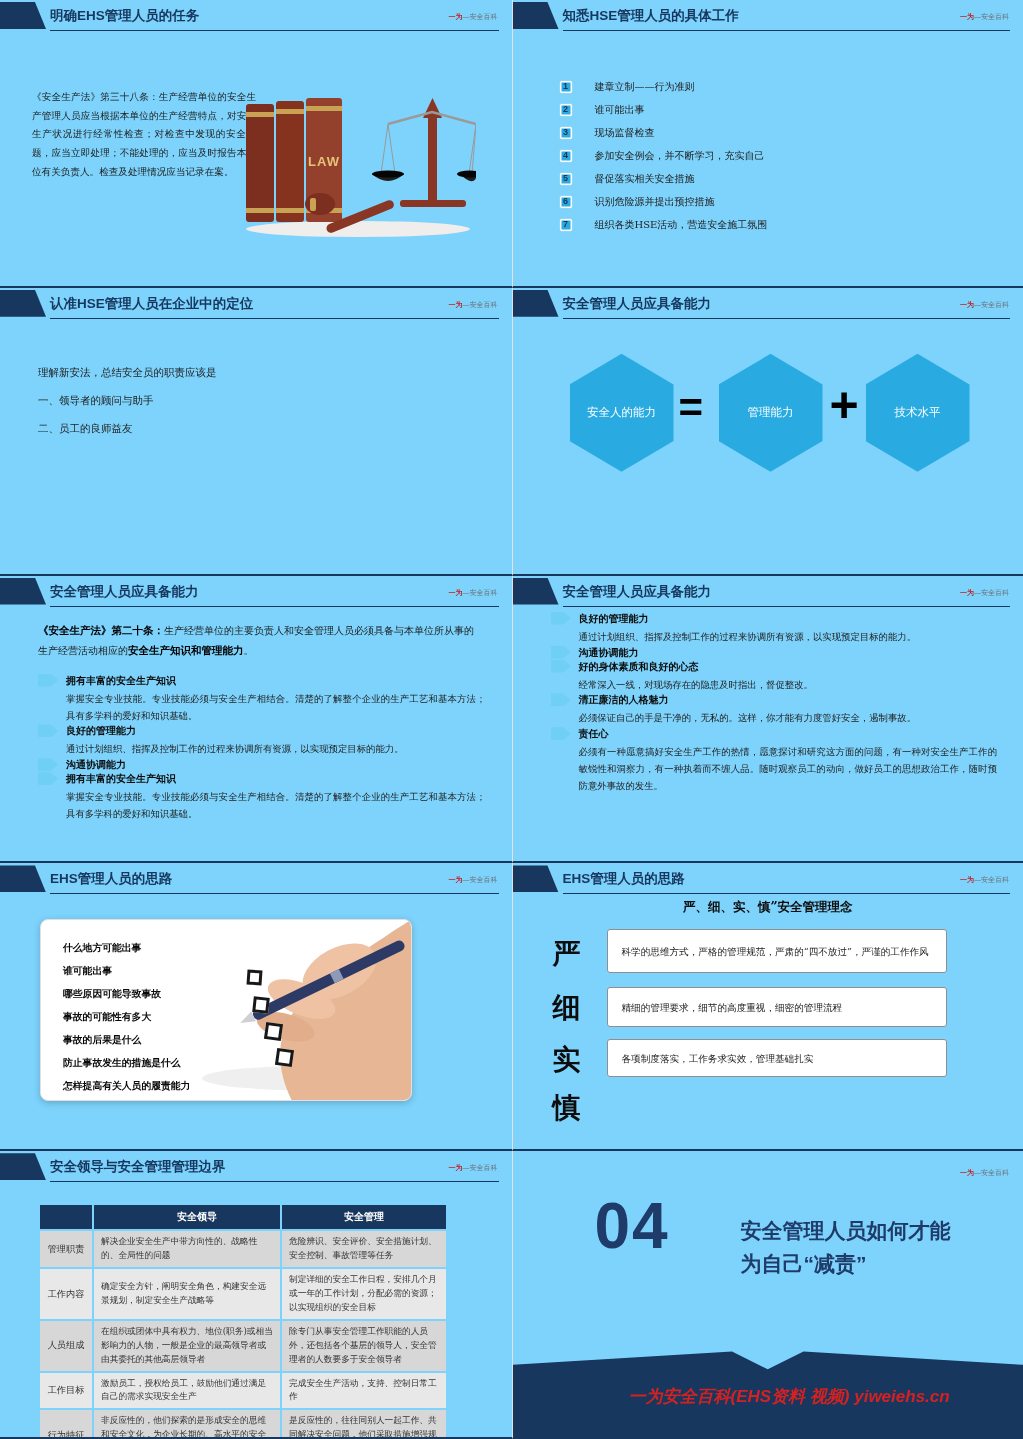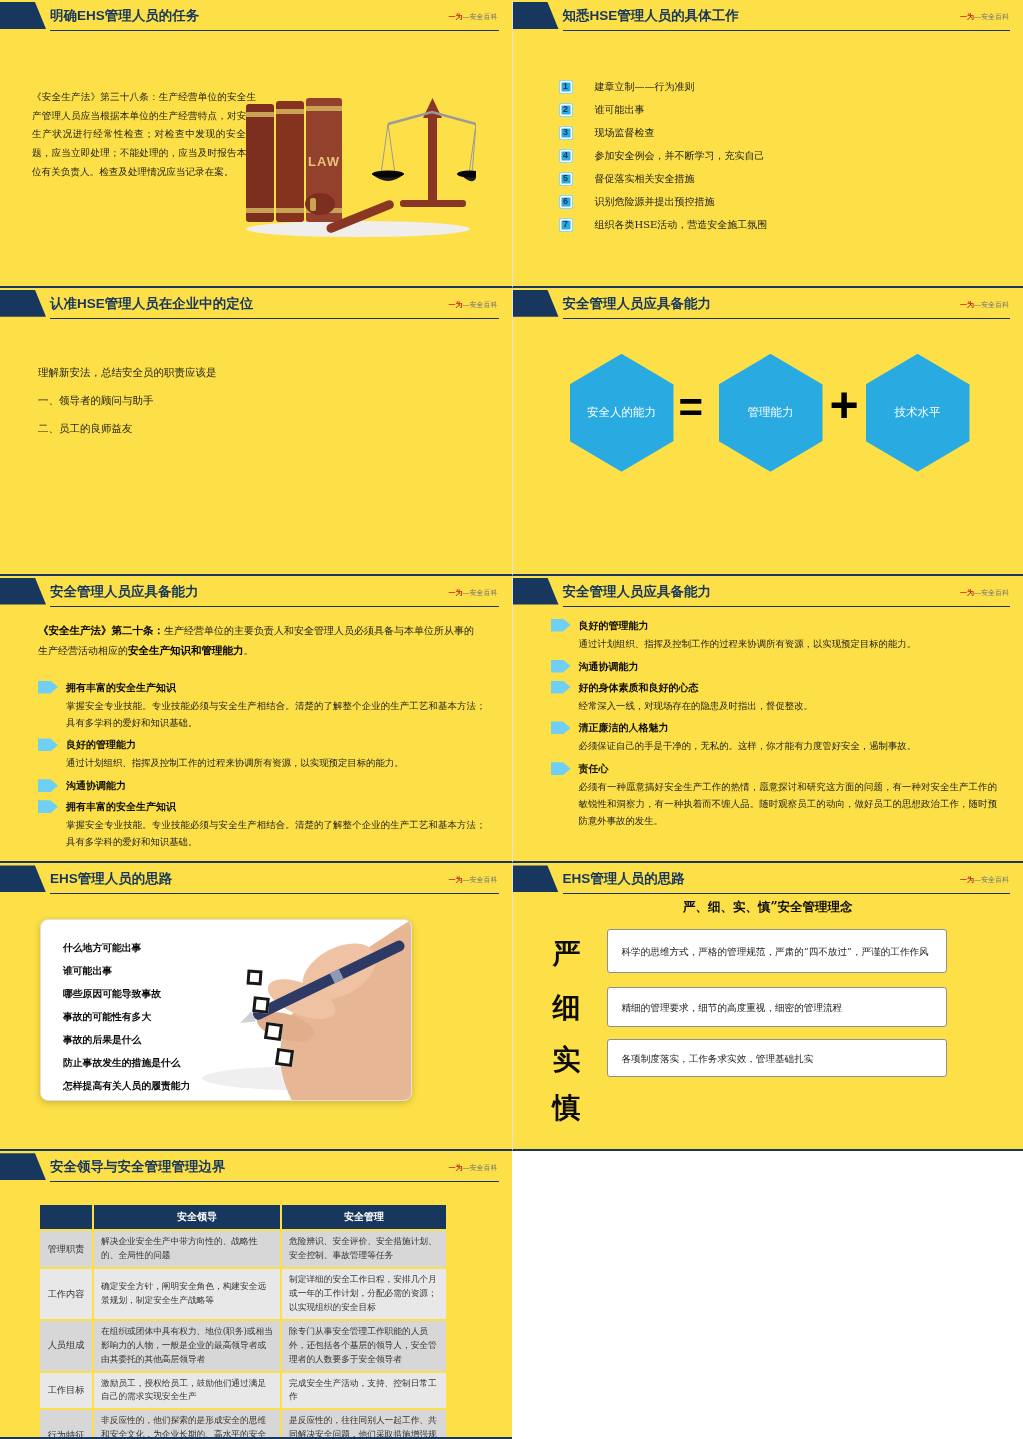--- a/index.html
+++ b/index.html
@@ -2,21 +2,21 @@
 <html><head>
 <meta charset="utf-8">
 <style>
   * { margin:0; padding:0; box-sizing:border-box; }
   html,body { background:#ffffff; }
   .page {
     width:1023px; height:1439px;
     display:grid; grid-template-columns:1fr 1fr; grid-template-rows:repeat(5,1fr);
     background:#fff; font-family:"Liberation Sans", sans-serif;
   }
-  .slide { position:relative; overflow:hidden; background:#fde047; border-bottom:2px solid #17375E; }
+  .slide { position:relative; overflow:hidden; background:#7dd3fc; border-bottom:2px solid #17375E; }
   .slide.right { border-left:1px solid #e2e2e2; }
 
   
   .corner { position:absolute; top:2px; left:0; width:46px; height:27px; background:#17375E;
             clip-path:polygon(0 0,76% 0,100% 100%,0 100%); }
   .hdr-title { position:absolute; left:50px; top:7px; font-size:13.5px; font-weight:bold; color:#17375E; }
   .hdr-line { position:absolute; left:50px; right:13px; top:30px; border-top:1.5px solid #17375E; }
   .logo { position:absolute; right:14px; top:13px; font-size:7px; line-height:8px; white-space:nowrap; }
   .logo .lr { color:#c21f1f; font-weight:bold; }
   .logo .lg { color:#6b6f76; }
@@ -47,21 +47,21 @@
   .op { position:absolute; color:#000; font-weight:900; }
   .op-eq { left:166px; top:96px; font-size:42px; }
   .op-plus { left:317px; top:88px; font-size:50px; }
 
   
   .s5-intro { position:absolute; left:38px; top:44px; width:438px; font-family:"DejaVu Serif","Liberation Serif",serif;
               font-size:10px; line-height:1.95; color:#1c1c1c; }
   .s5-intro b { font-size:10.5px; color:#000; }
   .caps { position:absolute; left:38px; right:26px; }
   .caps.p5 { top:98px; } .caps.p6 { top:36px; }
-  .cap-head { display:flex; align-items:flex-start; margin-top:7px; }
+  .cap-head { display:flex; align-items:flex-start; margin-top:0; }
   .arrow { width:20px; height:13px; background:#6FCFF5; margin-right:8px; flex:none;
            clip-path:polygon(0 0,62% 0,100% 50%,62% 100%,0 100%); }
   .cap-title { font-family:"DejaVu Serif","Liberation Serif",serif; font-weight:bold; font-size:10px; color:#0c0c0c; }
   .cap-desc { margin:3px 0 0 28px; font-family:"DejaVu Serif","Liberation Serif",serif; font-size:9.4px;
               line-height:1.8; color:#222; text-align:justify; }
   .cap-desc:empty { display:none; }
 
   
   .s7-card { position:absolute; left:40px; top:56px; width:372px; height:182px; background:#fff;
              border:1px solid #e0e0e0; border-radius:8px; box-shadow:0 2px 7px rgba(0,0,0,.2); overflow:hidden; }
@@ -354,14 +354,25 @@
       </tr>
       <tr class="odd">
         <td class="rl">行为特征</td>
         <td>非反应性的，他们探索的是形成安全的思维和安全文化，为企业长期的、高水平的安全发展问题提供更多可供选择的解决方案</td>
         <td>是反应性的，往往同别人一起工作、共同解决安全问题，他们采取措施增强规范性、减少不确定性</td>
       </tr>
     </tbody>
       </table>
   </section>
 
+  <section class="slide right">
+    <div class="logo" style="top:18px;"><span class="lr">一为</span><span class="lg">—安全百科</span></div>
+    <div class="s10-num">04</div>
+    <div class="s10-title">
+      <div>安全管理人员如何才能</div>
+      <div>为自己“减责”</div>
+    </div>
+    <div class="book-band">
+      <div class="band-text">一为安全百科(EHS资料 视频) yiweiehs.cn</div>
+    </div>
+  </section>
 
 </div>
 
 </body></html>

